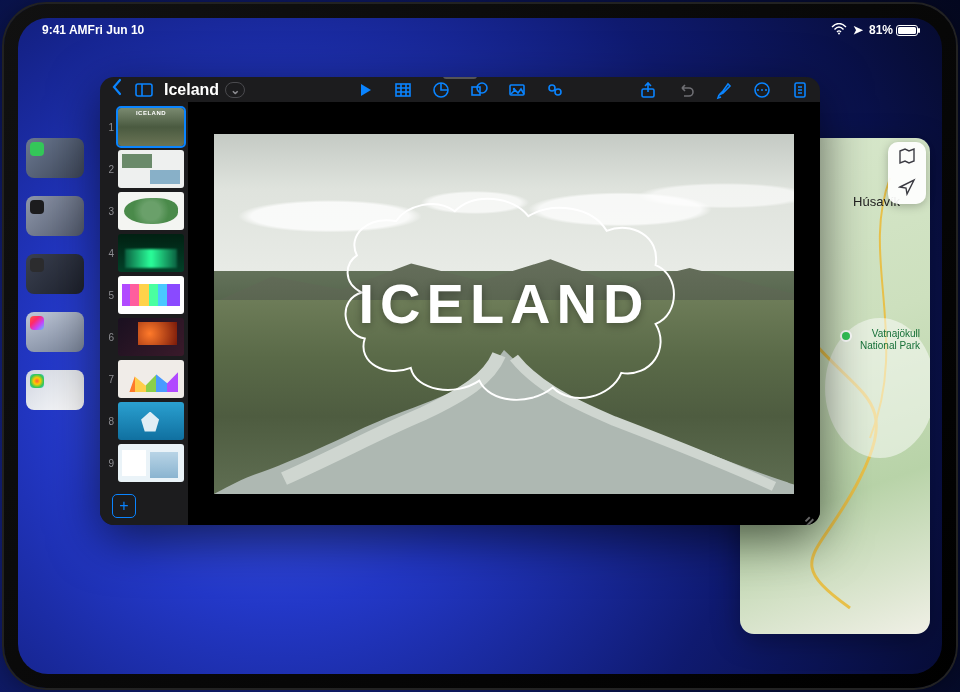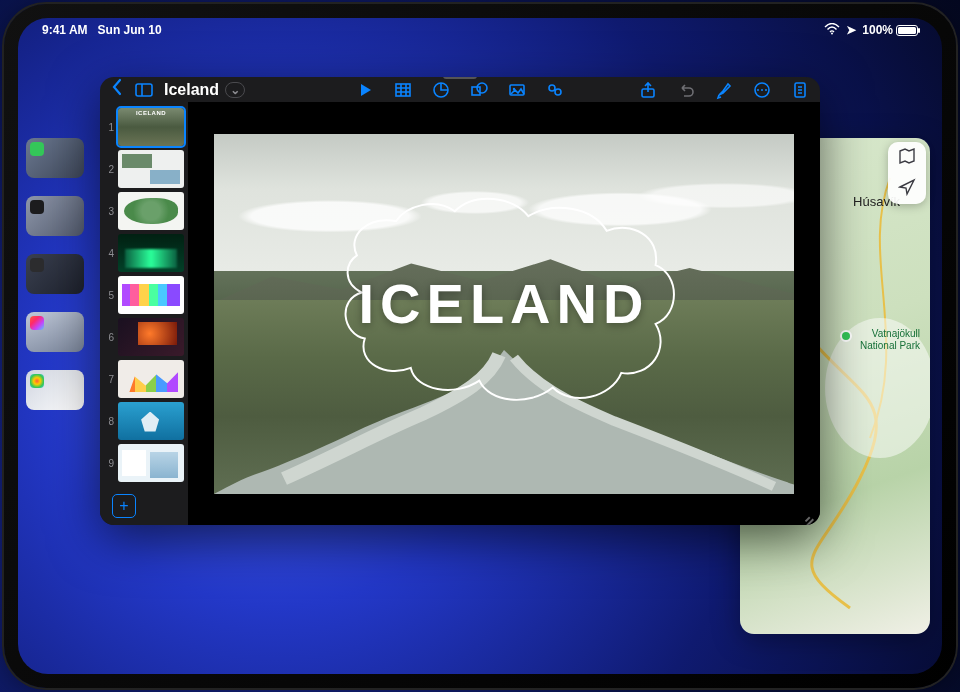--- a/index.html
+++ b/index.html
@@ -20,21 +20,21 @@
     border-radius:30px;
     background: radial-gradient(circle at 28% 55%, #4964ff 0%, #2338c8 30%, #0f1a70 65%, #060b30 100%);
     overflow:hidden;
   }
   
   .status {
     position:absolute; top:0; left:0; right:0; height:24px;
     display:flex; align-items:center; justify-content:space-between;
     padding:0 24px; color:#fff; font-size:12px; font-weight:600;
   }
-  .status .left { display:flex; gap:10px; }
+  .status .left { display:flex; gap:0; }
   .status .right { display:flex; gap:6px; align-items:center; }
   .battery { display:inline-flex; align-items:center; gap:3px; }
   .battery-shell { width:22px; height:11px; border:1px solid #fff; border-radius:3px; position:relative; }
   .battery-shell::after { content:""; width:2px; height:5px; background:#fff; position:absolute; right:-3px; top:2px; border-radius:1px;}
   .battery-fill { position:absolute; inset:1px; background:#fff; border-radius:1.5px; }
 
   
   .stage-pile { position:absolute; left:8px; top:120px; width:58px; display:flex; flex-direction:column; gap:18px; }
   .stage-item { width:58px; height:40px; border-radius:8px; background:rgba(255,255,255,.12); backdrop-filter:blur(2px); position:relative; }
   .stage-item .dot { position:absolute; top:4px; left:4px; width:14px; height:14px; border-radius:4px; display:flex;align-items:center;justify-content:center;}
@@ -154,32 +154,32 @@
 </style>
 </head>
 <body>
 
 <div class="frame">
   <div class="screen">
 
     <div class="status">
       <div class="left">
         <span>9:41 AM</span>
-        <span>Sun Jun 10</span>
+        <span>Fri Jun 10</span>
       </div>
       <div class="right">
         <span>
           <svg width="16" height="12" viewBox="0 0 16 12">
               <path d="M1 4 Q8 -3 15 4 M3.5 6.5 Q8 1.5 12.5 6.5 M6 9 Q8 6.8 10 9" stroke="#fff" stroke-width="1.4" fill="none"></path>
               <circle cx="8" cy="10.5" r="1" fill="#fff"></circle>
             </svg>
         </span>
         <span style="font-size:12px;">➤</span>
         <span class="battery">
-          <span>100%</span>
+          <span>81%</span>
           <span class="battery-shell">
               <span class="battery-fill"></span>
             </span>
         </span>
       </div>
     </div>
 
     <div class="stage-pile">
       <div class="stage-item a">
           <span class="dot"></span>

